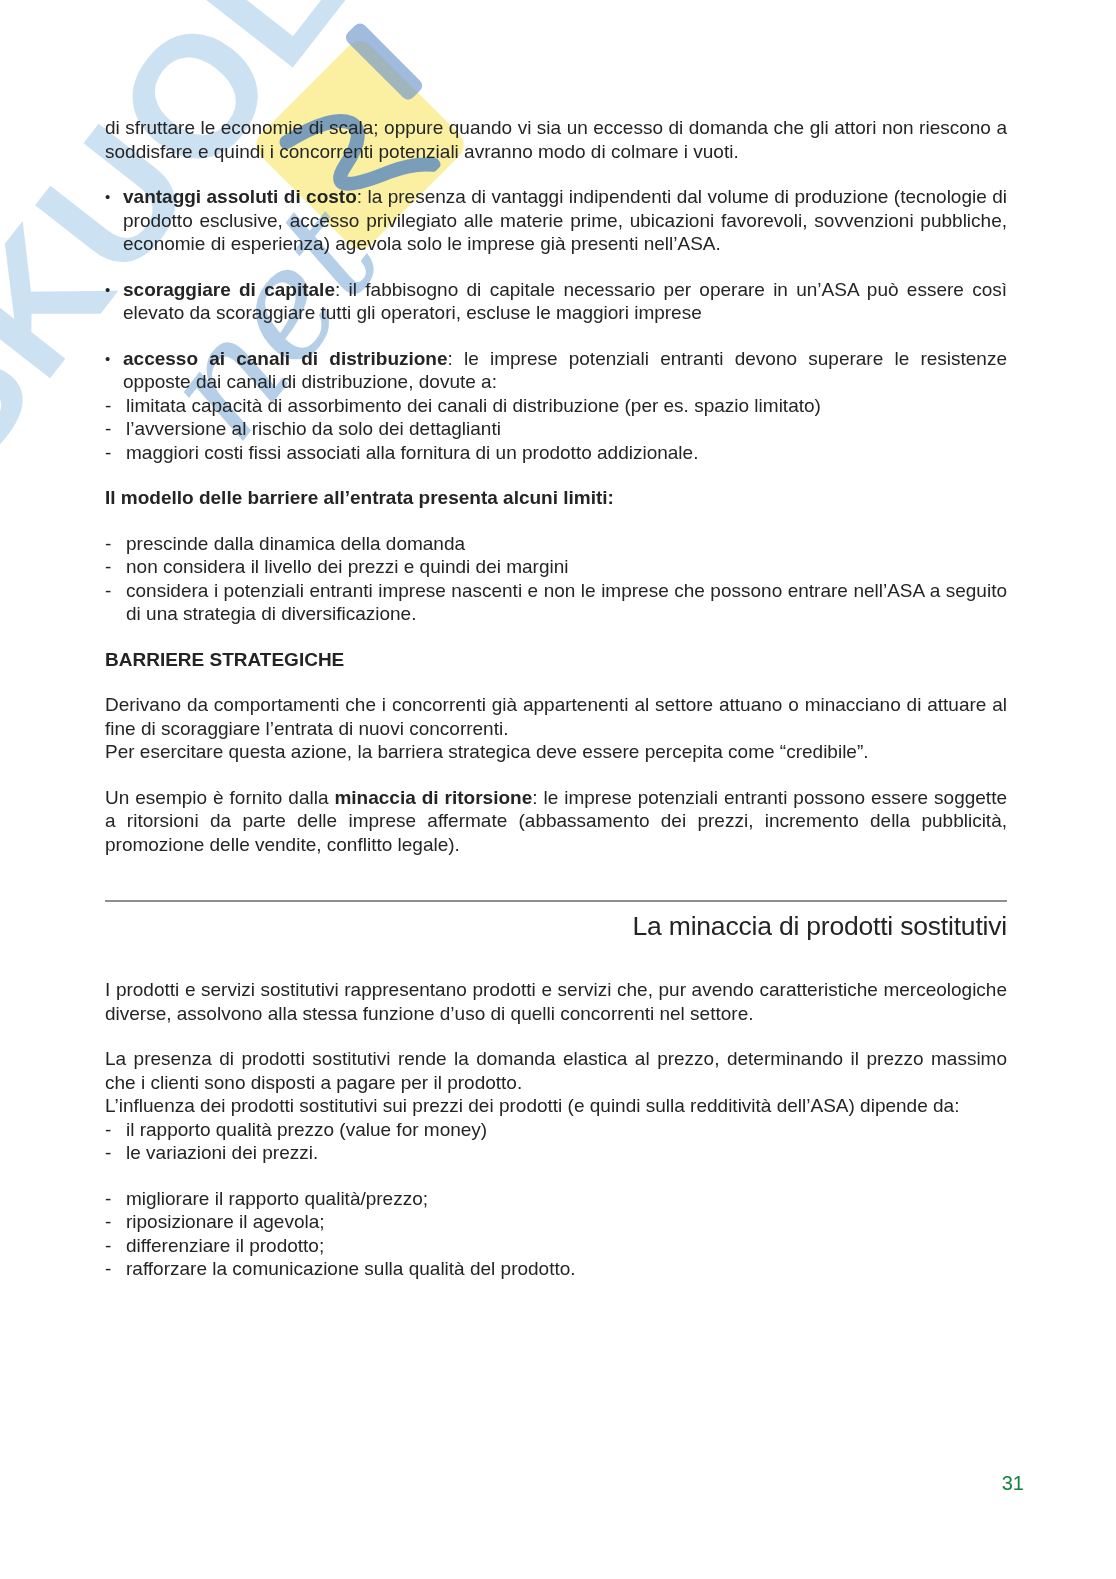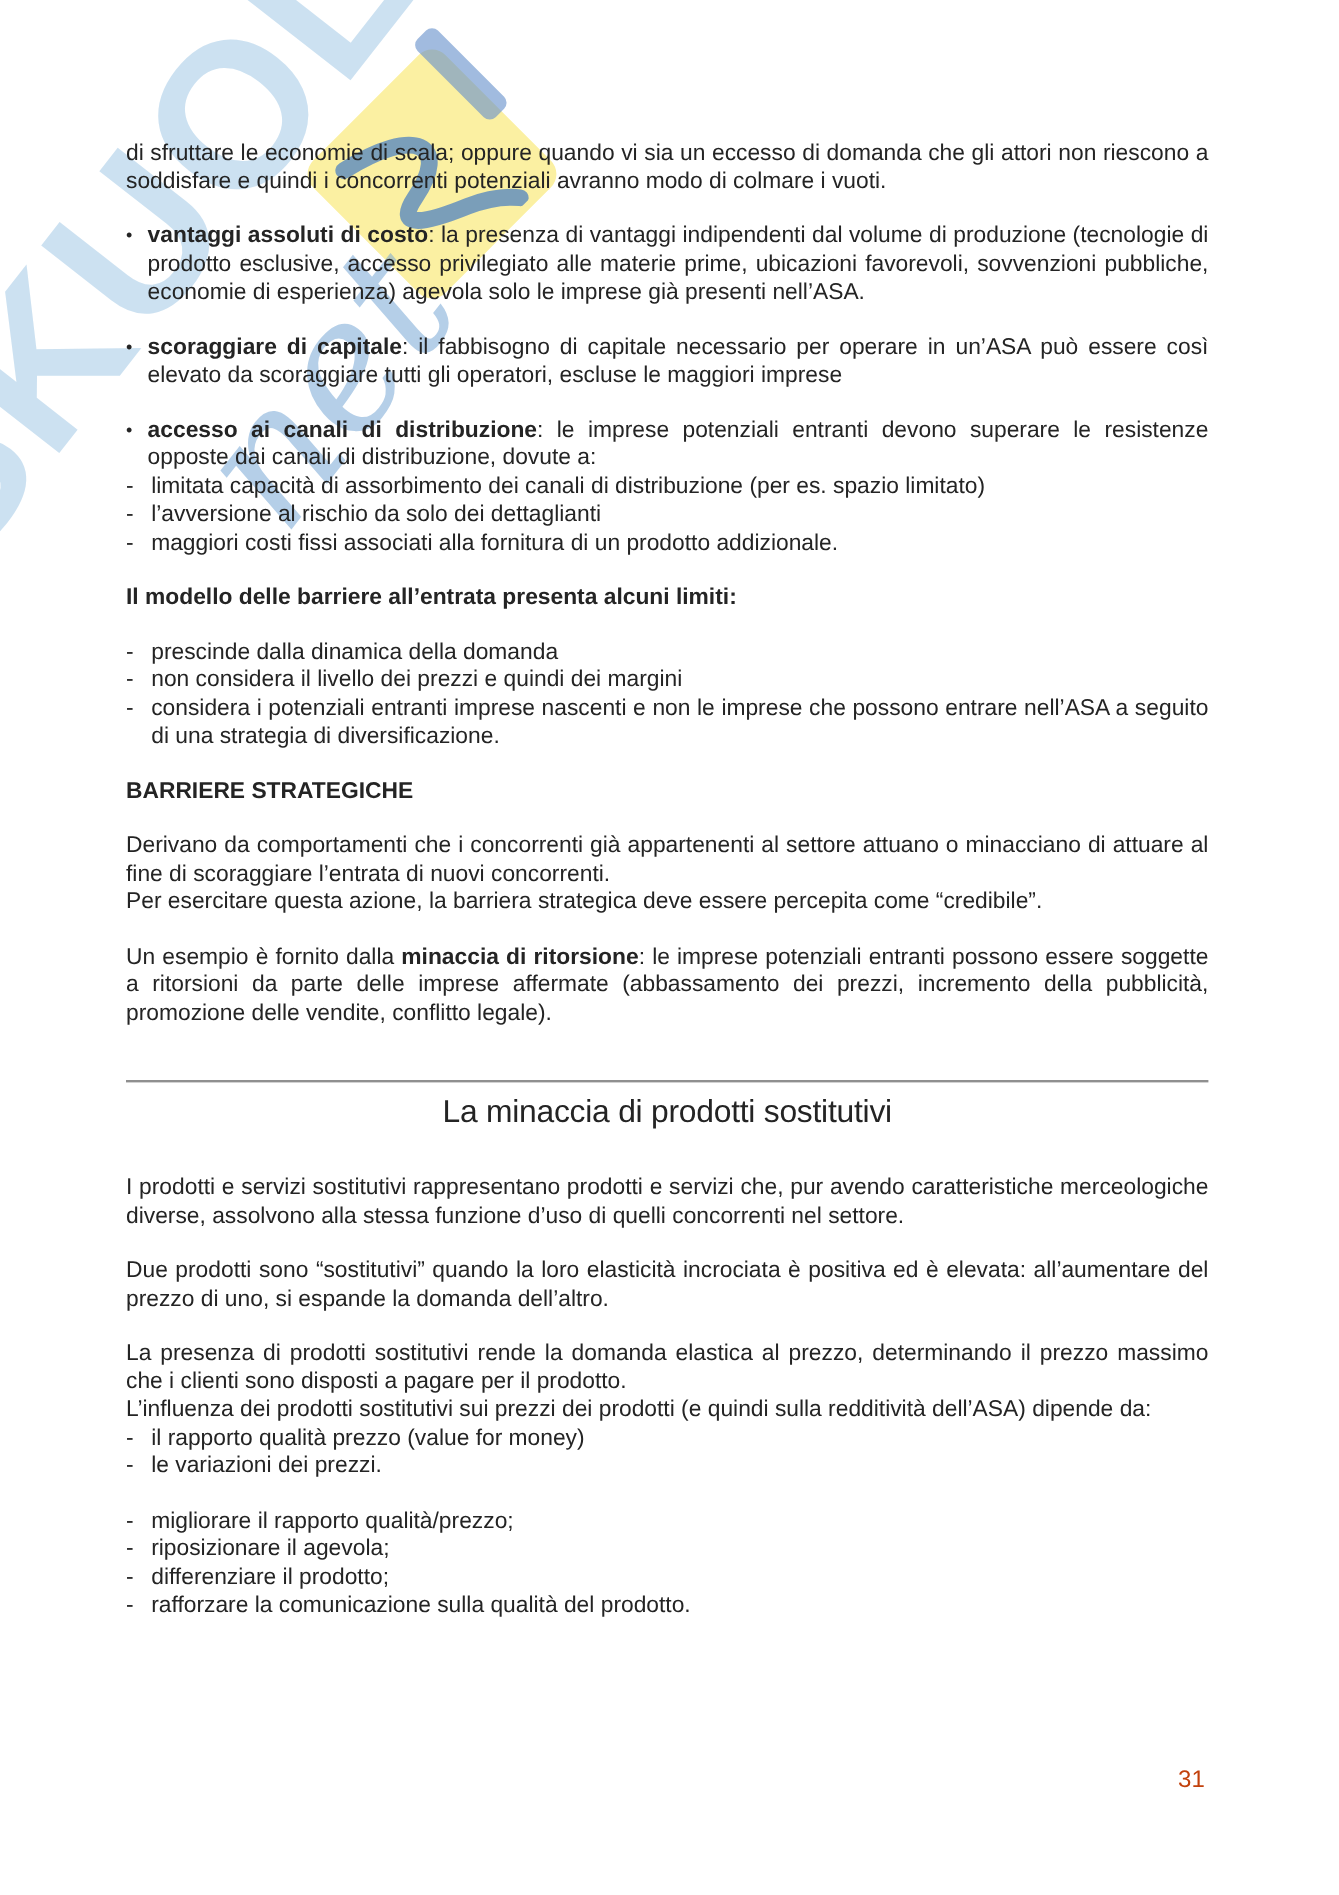--- a/index.html
+++ b/index.html
@@ -96,30 +96,30 @@
     border: none;
     border-top: 2px solid #8f8f8f;
     margin: 44px 0 8px;
   }
   .section-title {
     font-size: 26.5px;
     font-weight: 400;
     line-height: 32px;
     letter-spacing: -0.2px;
     margin: 0 0 36px;
-    text-align: center;
+    text-align: right;
   }
 
   .page-number {
     position: absolute;
     top: 1472px;
-    right: 112px;
+    right: 92px;
     z-index: 5;
     font-size: 20px;
-    color: #c2410c;
+    color: #15803d;
   }
 </style>
 </head>
 <body>
 
 <div class="page">
 
   <div class="watermark">
     <div class="wm-letters">SKUOLA</div>
     <div class="wm-diamond">
@@ -189,21 +189,20 @@
     </div>
 
     <p><span>Un esempio è fornito dalla </span><span class="b">minaccia di ritorsione</span><span>: le imprese potenziali entranti possono essere soggette a ritorsioni da parte delle imprese affermate (abbassamento dei prezzi, incremento della pubblicità, promozione delle vendite, conflitto legale).</span></p>
 
     <hr class="divider">
 
     <h1 class="section-title">La minaccia di prodotti sostitutivi</h1>
 
     <p>I prodotti e servizi sostitutivi rappresentano prodotti e servizi che, pur avendo caratteristiche merceologiche diverse, assolvono alla stessa funzione d’uso di quelli concorrenti nel settore.</p>
 
-    <p>Due prodotti sono “sostitutivi” quando la loro elasticità incrociata è positiva ed è elevata: all’aumentare del prezzo di uno, si espande la domanda dell’altro.</p>
 
     <div class="group" style="margin-bottom:0;">
       <p>La presenza di prodotti sostitutivi rende la domanda elastica al prezzo, determinando il prezzo massimo che i clienti sono disposti a pagare per il prodotto.</p>
       <p>L’influenza dei prodotti sostitutivi sui prezzi dei prodotti (e quindi sulla redditività dell’ASA) dipende da:</p>
     </div>
 
     <div class="dash-list">
       <div class="dash">
         <span class="marker">-</span>
         <div class="dtext">il rapporto qualità prezzo (value for money)</div>

